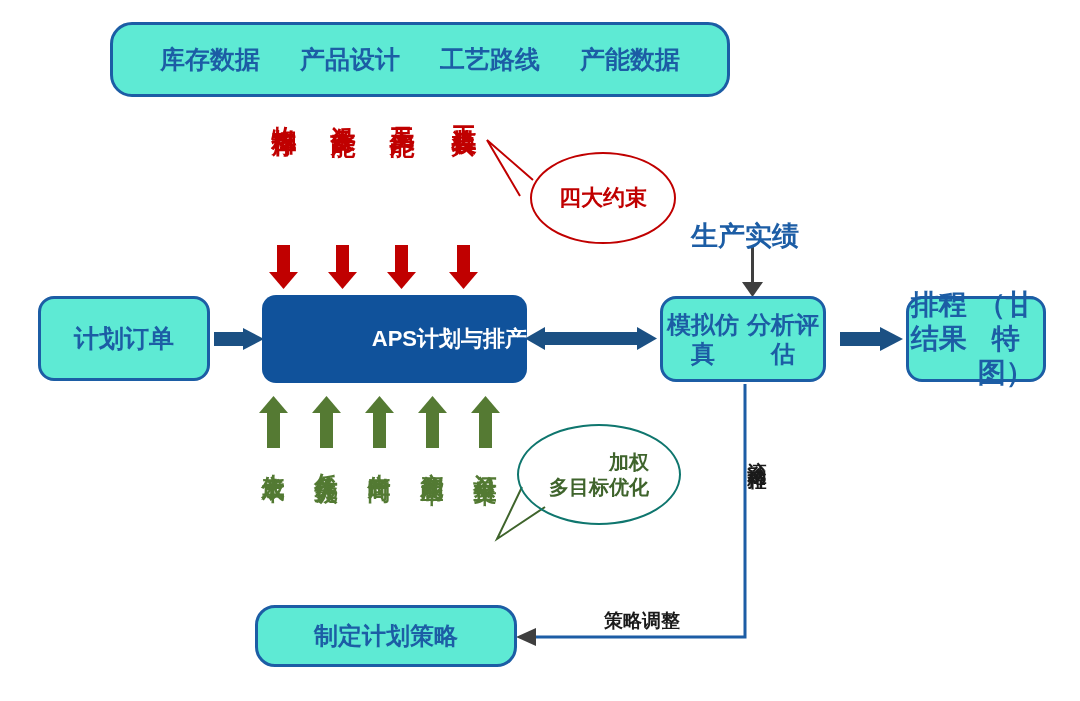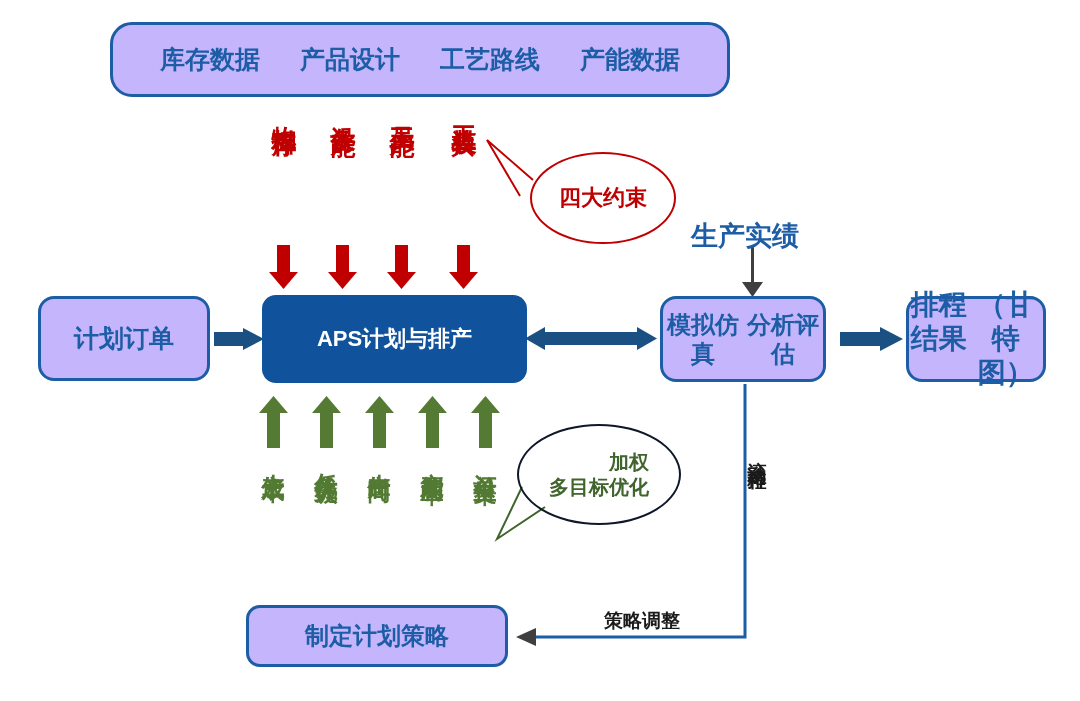--- a/index.html
+++ b/index.html
@@ -12,50 +12,51 @@
     position:relative;
   }
   #stage{position:absolute;left:0;top:0;width:1080px;height:701px;}
 
   
   .box{
     position:absolute;
     box-sizing:border-box;
     border:3px solid #1c5da5;
     border-radius:16px;
-    background:#c4b5fd;
+    background:#5eead4;
     display:flex;
     align-items:center;
     justify-content:center;
     text-align:center;
     color:#1c5da5;
     font-weight:bold;
     line-height:1.22;
   }
   .box.filled{
     background:#10529b;
     border:none;
     color:#ffffff;
     border-radius:14px;
+    justify-content:flex-end;
   }
 
   
   #topbar{
     left:110px;top:22px;width:620px;height:75px;
     border-radius:22px;
     display:flex;align-items:center;justify-content:center;gap:40px;
     font-size:25px;
   }
   #topbar span{white-space:nowrap;}
 
   #box-plan-order{left:38px;top:296px;width:172px;height:85px;font-size:25px;}
   #box-aps{left:262px;top:295px;width:265px;height:88px;font-size:22px;}
   #box-sim{left:660px;top:296px;width:166px;height:86px;font-size:24px;}
   #box-result{left:906px;top:296px;width:140px;height:86px;font-size:28px;}
-  #box-policy{left:246px;top:605px;width:262px;height:62px;font-size:24px;border-radius:14px;}
+  #box-policy{left:255px;top:605px;width:262px;height:62px;font-size:24px;border-radius:20px;}
 
   .twoline{display:flex;}
 
   
   .vlabel{
     position:absolute;
     writing-mode:vertical-rl;
     text-orientation:upright;
     font-weight:bold;
     letter-spacing:2px;
@@ -73,21 +74,21 @@
     text-align:right;
     font-weight:bold;
     background:transparent;
   }
   #callout-constraint{
     left:530px;top:152px;width:142px;height:88px;
     border:2px solid #c00000;color:#c00000;font-size:22px;
   }
   #callout-objective{
     left:517px;top:424px;width:160px;height:97px;
-    border:2px solid #0f172a;color:#3f642c;font-size:20px;line-height:1.25;
+    border:2px solid #0f766e;color:#3f642c;font-size:20px;line-height:1.25;
   }
 
   
   .plain{position:absolute;font-weight:bold;white-space:nowrap;}
   #lbl-actual{left:691px;top:218px;font-size:27px;color:#1c5da5;}
   #lbl-policy-adjust{left:604px;top:608px;font-size:19px;color:#1a1a1a;}
   #lbl-rolling{
     left:744px;top:446px;font-size:19px;color:#1a1a1a;
     writing-mode:vertical-rl;text-orientation:upright;letter-spacing:4px;
   }

